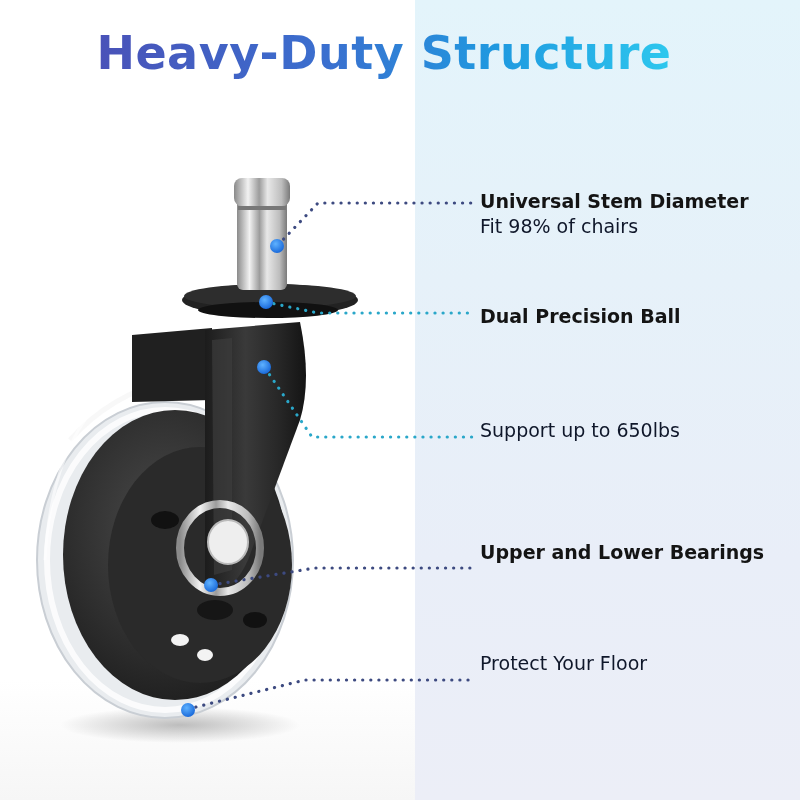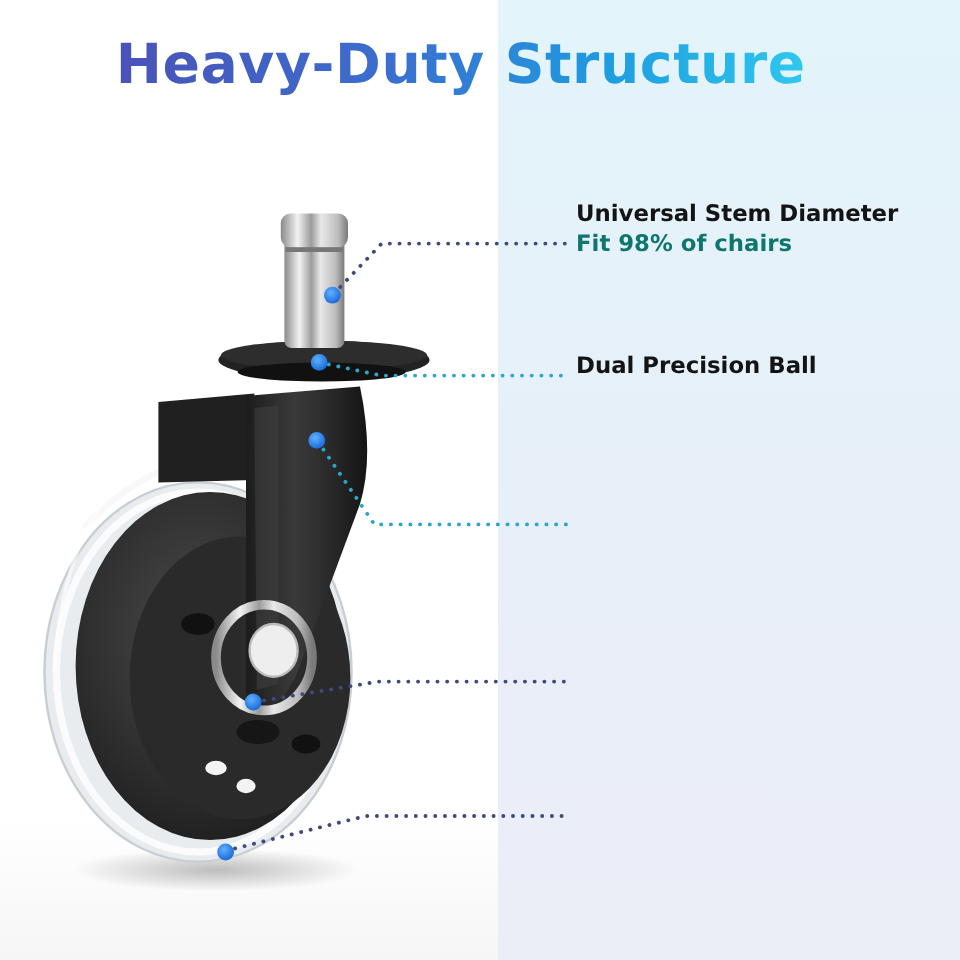--- a/index.html
+++ b/index.html
@@ -9,21 +9,21 @@
   .left-shade { position: absolute; left: 0; top: 0; width: 415px; height: 800px;
     background: linear-gradient(180deg, #ffffff 0%, #ffffff 85%, #f6f6f6 100%); }
   .title { position: absolute; left: 0; width: 768px; top: 26px; text-align: center;
     font-family: "DejaVu Sans", sans-serif; font-weight: bold; font-size: 46px; letter-spacing: 0.5px;
     margin: 0; }
   .title span { background: linear-gradient(90deg, #4a52b8 0%, #3a6fcf 40%, #1f9ae0 70%, #2ec8ee 100%);
     -webkit-background-clip: text; background-clip: text; color: transparent; }
   .product { position: absolute; left: 0; top: 0; width: 800px; height: 800px; }
   .callout { position: absolute; left: 480px; }
   .callout .h { font-family: "DejaVu Sans", sans-serif; font-weight: bold; font-size: 19px; color: #141414; line-height: 24px; white-space: nowrap; }
-  .callout .s { font-family: "DejaVu Sans", sans-serif; font-size: 19px; color: #0f766e; line-height: 26px; white-space: nowrap; font-weight: bold; }
+  .callout .s { font-family: "DejaVu Sans", sans-serif; font-size: 19px; color: #0f172a; line-height: 26px; white-space: nowrap; }
 </style>
 </head>
 <body>
 
 <div class="left-shade"></div>
 <div class="panel"></div>
 
 <h1 class="title"><span>Heavy-Duty Structure</span></h1>
 
 <svg class="product" viewBox="0 0 800 800" xmlns="http://www.w3.org/2000/svg">
@@ -103,29 +103,32 @@
     <path d="M 188 709 L 305 680 L 472 680" stroke="#3d4a80" stroke-width="3.2" stroke-dasharray="0.1 8"></path>
   </g>
 
   <circle cx="277" cy="246" r="7" fill="url(#dotGrad)"></circle>
   <circle cx="266" cy="302" r="7" fill="url(#dotGrad)"></circle>
   <circle cx="264" cy="367" r="7" fill="url(#dotGrad)"></circle>
   <circle cx="211" cy="585" r="7" fill="url(#dotGrad)"></circle>
   <circle cx="188" cy="710" r="7" fill="url(#dotGrad)"></circle>
 </svg>
 
-<div class="callout" style="top:166px;">
+<div class="callout" style="top:189px;">
   <div class="h">Universal Stem Diameter</div>
   <div class="s">Fit 98% of chairs</div>
 </div>
 
-<div class="callout" style="top:293px;">
+<div class="callout" style="top:304px;">
   <div class="h">Dual Precision Ball</div>
 </div>
 
 <div class="callout" style="top:417px;">
+  <div class="s">Support up to 650lbs</div>
 </div>
 
 <div class="callout" style="top:540px;">
+  <div class="h">Upper and Lower Bearings</div>
 </div>
 
 <div class="callout" style="top:650px;">
+  <div class="s">Protect Your Floor</div>
 </div>
 
 </body></html>

